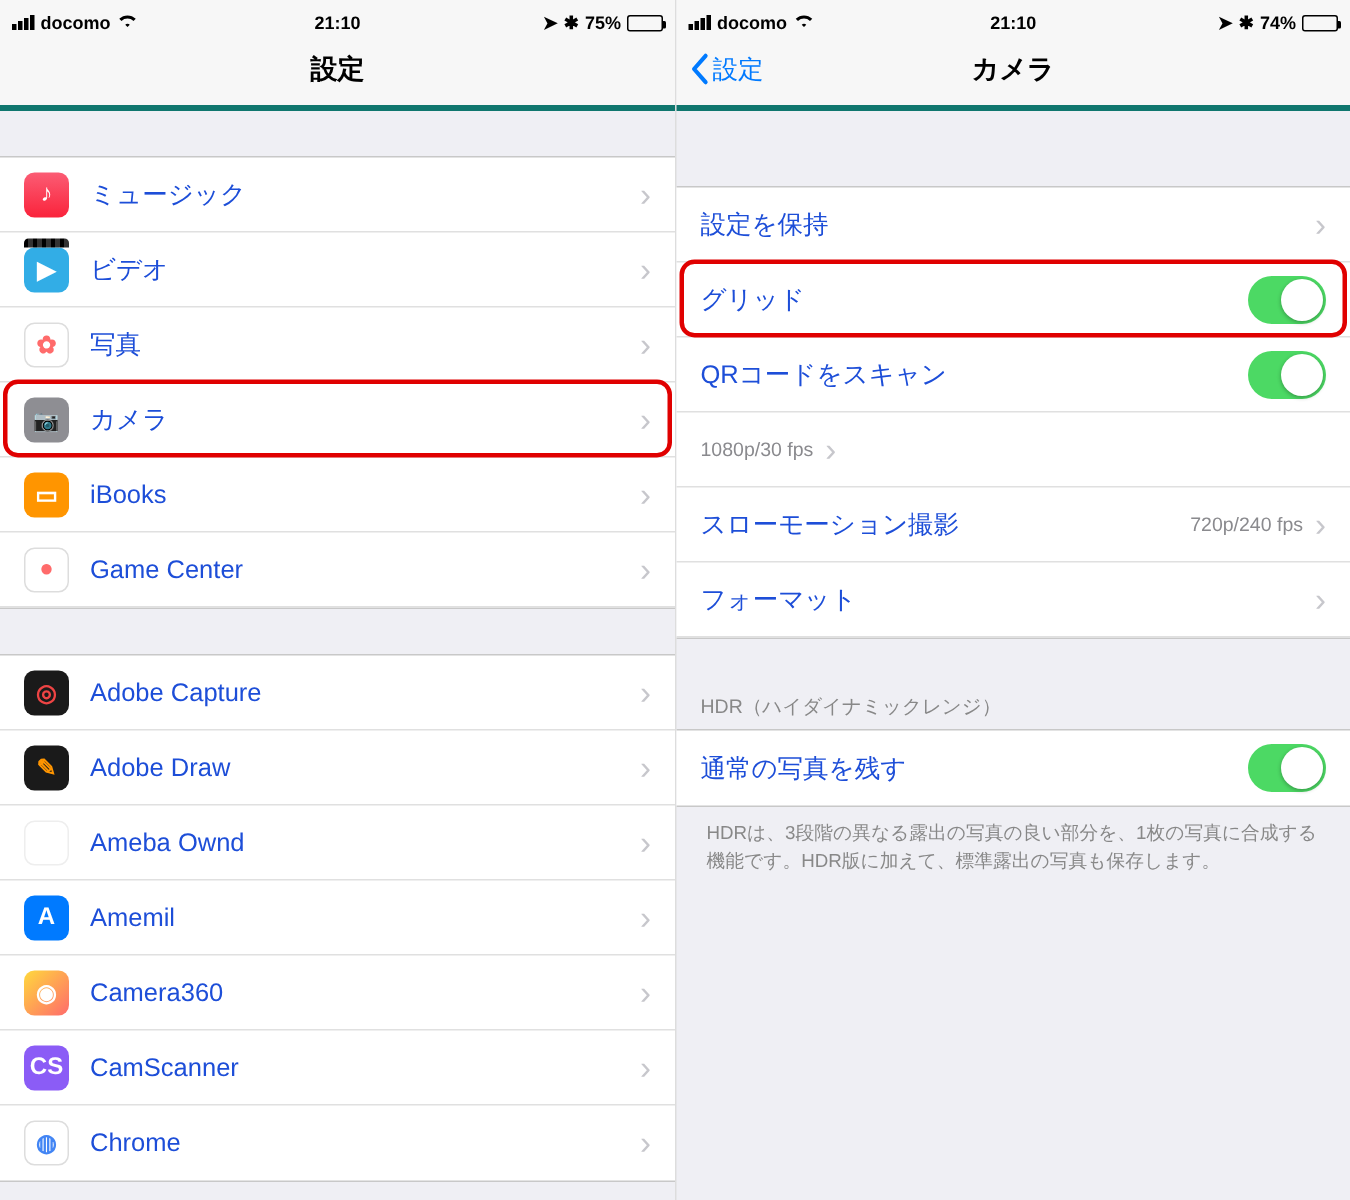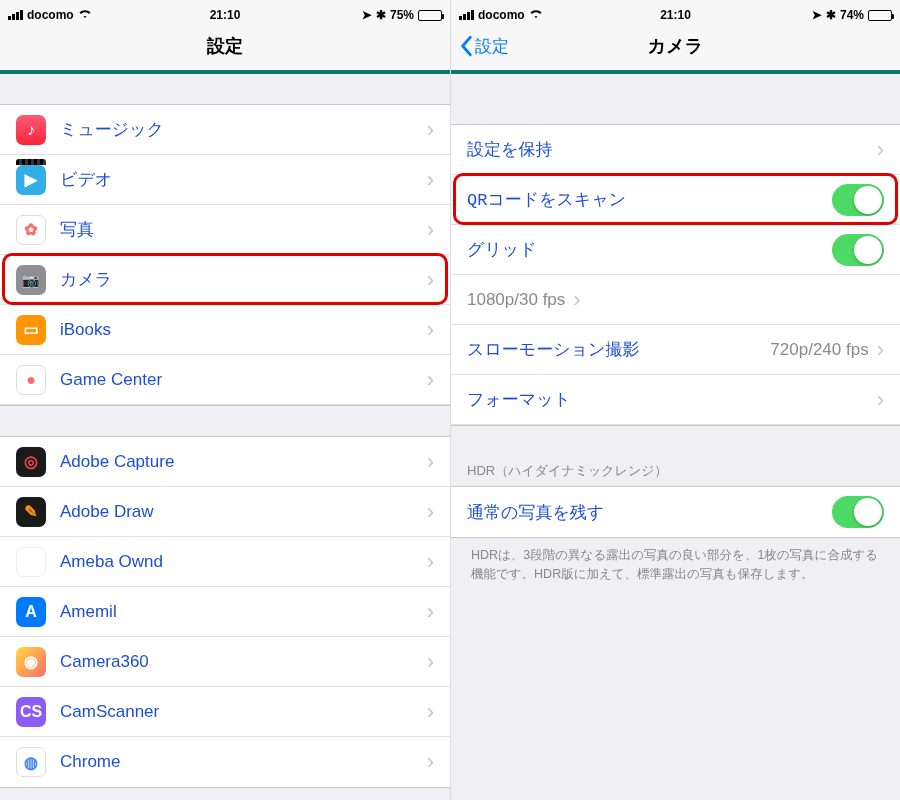--- a/index.html
+++ b/index.html
@@ -43,23 +43,23 @@
   .section-label { font-size: 13px; color: #888; padding: 8px 16px 6px; }
 
   .list { background: #fff; border-top: 1px solid #c8c8c8; border-bottom: 1px solid #c8c8c8; }
   .row {
     display: flex; align-items: center; height: 50px; padding: 0 16px;
     border-bottom: 1px solid #e0e0e0; position: relative; cursor: pointer;
   }
   .row:last-child { border-bottom: none; }
   .row .icon { width: 30px; height: 30px; border-radius: 7px; margin-right: 14px; flex-shrink: 0; display:flex; align-items:center; justify-content:center; font-size:16px; color:#fff; font-weight:700;}
   .row .label { font-size: 17px; color: #1d4ed8; flex: 1; }
-  .row .value { font-size: 17px; color: #8a8a8e; margin-right: 8px; }
+  .row .value { font-size: 13px; color: #8a8a8e; margin-right: 8px; }
   .row .chev { color: #c7c7cc; font-size: 22px; font-weight: 300; }
-  .row.no-icon .label { margin-left: 0; font-family: Liberation Mono, monospace; }
+  .row.no-icon .label { margin-left: 0; }
 
   .hl { border: 3px solid #e00000; border-radius: 10px; position: absolute; pointer-events: none; }
 
   .footer-note { font-size: 12.5px; color: #888; padding: 8px 20px; line-height: 1.5; }
 
   
   .switch {
     width: 52px; height: 32px; border-radius: 16px; background: #4cd964; position: relative; flex-shrink:0;
   }
   .switch .knob {
@@ -252,32 +252,32 @@
   </div>
 
   <div style="height:50px"></div>
 
   <div class="list" style="position:relative">
     <div class="row no-icon">
       <div class="label">設定を保持</div>
       <div class="chev">›</div>
     </div>
     <div class="row no-icon">
+      <div class="label">グリッド</div>
+      <div class="switch">
+          <div class="knob"></div>
+        </div>
+    </div>
+    <div class="row no-icon">
       <div class="label">QRコードをスキャン</div>
       <div class="switch">
           <div class="knob"></div>
         </div>
     </div>
     <div class="row no-icon">
-      <div class="label">グリッド</div>
-      <div class="switch">
-          <div class="knob"></div>
-        </div>
-    </div>
-    <div class="row no-icon">
       <div class="value">1080p/30 fps</div>
       <div class="chev">›</div>
     </div>
     <div class="row no-icon">
       <div class="label">スローモーション撮影</div>
       <div class="value">720p/240 fps</div>
       <div class="chev">›</div>
     </div>
     <div class="row no-icon">
       <div class="label">フォーマット</div>

